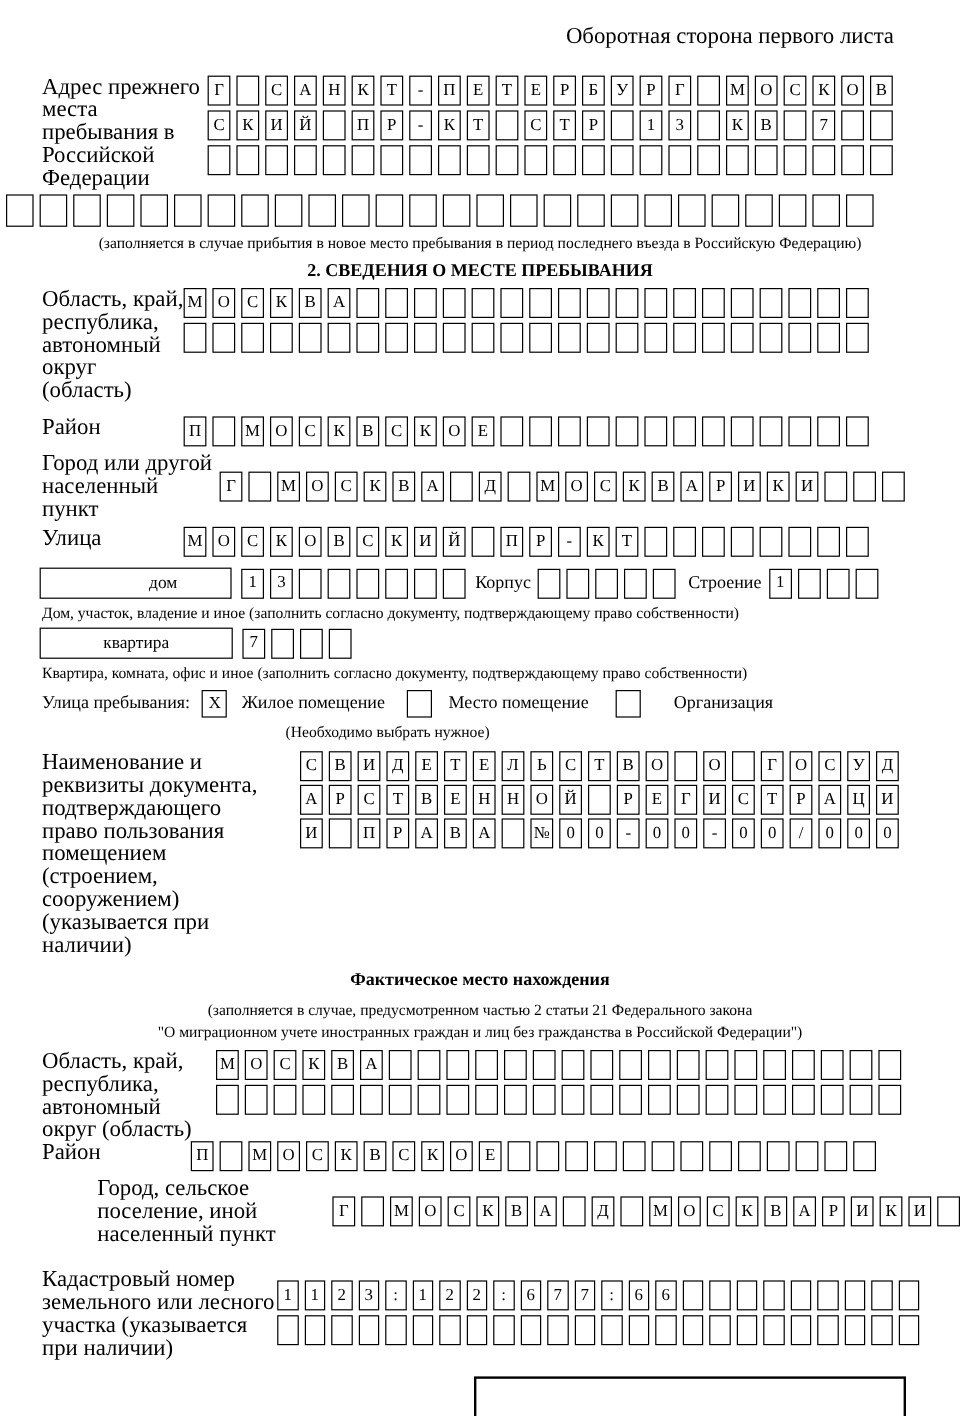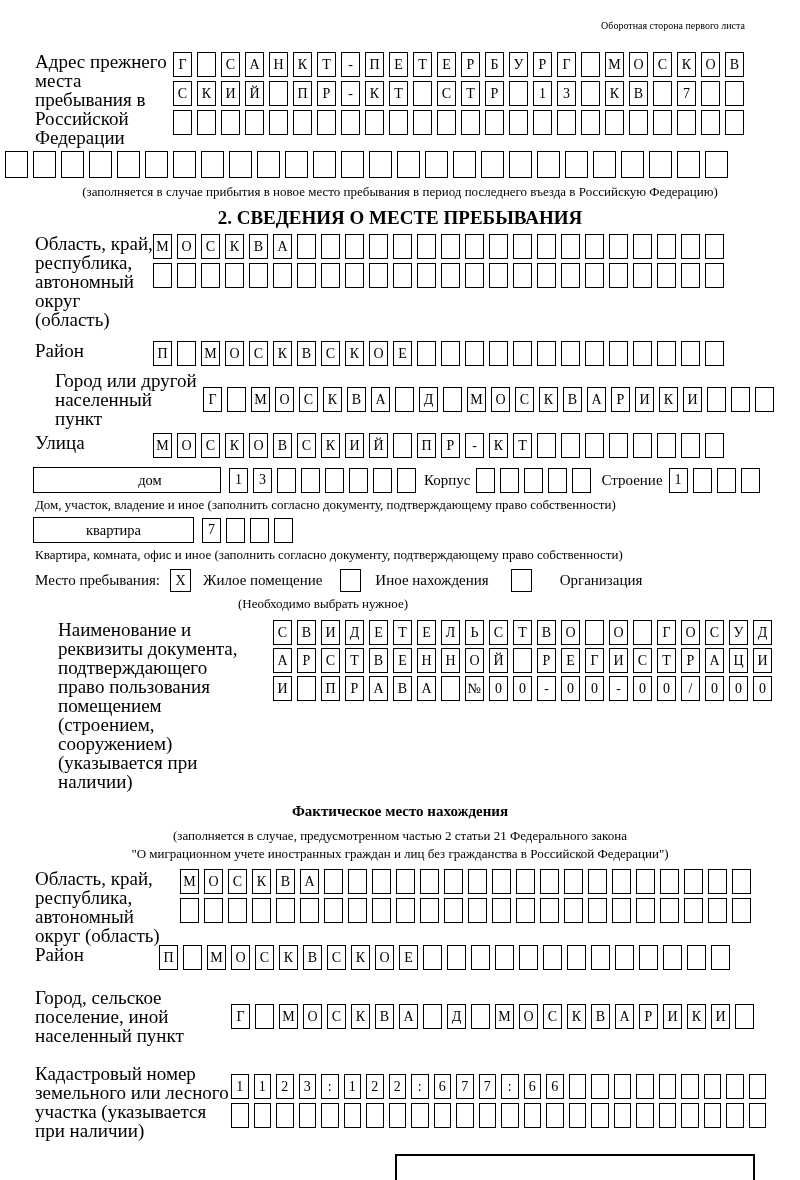--- a/index.html
+++ b/index.html
@@ -5,26 +5,26 @@
   * { box-sizing: border-box; }
   html,body { margin:0; padding:0; }
   body {
     width:800px; height:1180px;
     background:#ffffff; color:#000;
     font-family:"Liberation Serif","DejaVu Serif",serif;
     overflow:hidden;
   }
   .page { width:800px; height:1180px; padding-top:20px; position:relative; }
 
-  .header-note { text-align:right; padding-right:55px; font-size:10px; }
+  .header-note { text-align:right; padding-right:55px; font-size:19px; }
 
   .lbl { font-size:19px; line-height:19px; flex-shrink:0; }
   .note { font-size:13px; line-height:16px; }
   .center { text-align:center; }
-  .sec-title { text-align:center; font-weight:bold; font-size:19px; margin:0; }
+  .sec-title { text-align:center; font-weight:bold; font-size:15px; margin:0; }
 
   .frow { display:flex; align-items:flex-start; margin-left:35px; }
   .rows { display:flex; flex-direction:column; gap:4px; }
 
   .cells { display:flex; gap:5px; }
   .cell {
     width:19px; height:25px; border:1.5px solid #000;
     display:flex; align-items:center; justify-content:center;
     font-size:14px; line-height:1; flex-shrink:0;
   }
@@ -253,21 +253,21 @@
         <div class="cell"></div>
         <div class="cell"></div>
         <div class="cell"></div>
         <div class="cell"></div>
         <div class="cell"></div>
         <div class="cell"></div>
       </div>
   </div>
 
   <div class="frow" style="margin-top:5px; align-items:center;">
-    <div class="lbl" style="width:148px;margin-left:20px;">Город или другой населенный пункт</div>
+    <div class="lbl" style="width:148px;">Город или другой населенный пункт</div>
     <div class="cells">
         <div class="cell">Г</div>
         <div class="cell"></div>
         <div class="cell">М</div>
         <div class="cell">О</div>
         <div class="cell">С</div>
         <div class="cell">К</div>
         <div class="cell">В</div>
         <div class="cell">А</div>
         <div class="cell"></div>
@@ -313,21 +313,21 @@
         <div class="cell"></div>
         <div class="cell"></div>
         <div class="cell"></div>
         <div class="cell"></div>
         <div class="cell"></div>
         <div class="cell"></div>
       </div>
   </div>
 
   <div class="frow" style="margin-top:9px; margin-left:33px; align-items:center;">
-    <div class="wbox" style="width:188px;padding-left:46px;">дом</div>
+    <div class="wbox" style="width:160px;padding-left:46px;">дом</div>
     <div class="cells" style="margin-left:8px;">
         <div class="cell">1</div>
         <div class="cell">3</div>
         <div class="cell"></div>
         <div class="cell"></div>
         <div class="cell"></div>
         <div class="cell"></div>
         <div class="cell"></div>
         <div class="cell"></div>
       </div>
@@ -354,32 +354,32 @@
     <div class="cells" style="margin-left:8px;">
         <div class="cell">7</div>
         <div class="cell"></div>
         <div class="cell"></div>
         <div class="cell"></div>
       </div>
   </div>
   <div class="note" style="margin:4px 0 0 35px;">Квартира, комната, офис и иное (заполнить согласно документу, подтверждающему право собственности)</div>
 
   <div class="frow" style="margin-top:6px; align-items:center;">
-    <div class="inline-lbl">Место пребывания:</div>
+    <div class="inline-lbl">Улица пребывания:</div>
     <div class="checkbox" style="margin-left:10px;">X</div>
     <div class="inline-lbl" style="margin-left:12px;">Жилое помещение</div>
     <div class="checkbox" style="margin-left:18px;"></div>
-    <div class="inline-lbl" style="margin-left:14px;">Иное нахождения</div>
+    <div class="inline-lbl" style="margin-left:14px;">Место помещение</div>
     <div class="checkbox" style="margin-left:22px;"></div>
     <div class="inline-lbl" style="margin-left:28px;">Организация</div>
   </div>
   <div class="note" style="margin:4px 0 0 238px;">(Необходимо выбрать нужное)</div>
 
   <div class="frow" style="margin-top:8px;">
-    <div class="lbl" style="width:205px; padding-right:10px;margin-left:23px;">Наименование и реквизиты документа, подтверждающего право пользования помещением (строением, сооружением) (указывается при наличии)</div>
+    <div class="lbl" style="width:205px; padding-right:10px;">Наименование и реквизиты документа, подтверждающего право пользования помещением (строением, сооружением) (указывается при наличии)</div>
     <div class="rows" style="gap:3px; margin-left:10px;">
       <div class="cells">
           <div class="cell">С</div>
           <div class="cell">В</div>
           <div class="cell">И</div>
           <div class="cell">Д</div>
           <div class="cell">Е</div>
           <div class="cell">Т</div>
           <div class="cell">Е</div>
           <div class="cell">Л</div>
@@ -531,21 +531,21 @@
         <div class="cell"></div>
         <div class="cell"></div>
         <div class="cell"></div>
         <div class="cell"></div>
         <div class="cell"></div>
         <div class="cell"></div>
         <div class="cell"></div>
       </div>
   </div>
 
-  <div class="frow" style="margin-top:18px; align-items:center;">
+  <div class="frow" style="margin-top:5px; align-items:center;justify-content:flex-end;">
     <div class="lbl" style="width:196px;">Город, сельское поселение, иной населенный пункт</div>
     <div class="cells">
         <div class="cell">Г</div>
         <div class="cell"></div>
         <div class="cell">М</div>
         <div class="cell">О</div>
         <div class="cell">С</div>
         <div class="cell">К</div>
         <div class="cell">В</div>
         <div class="cell">А</div>

